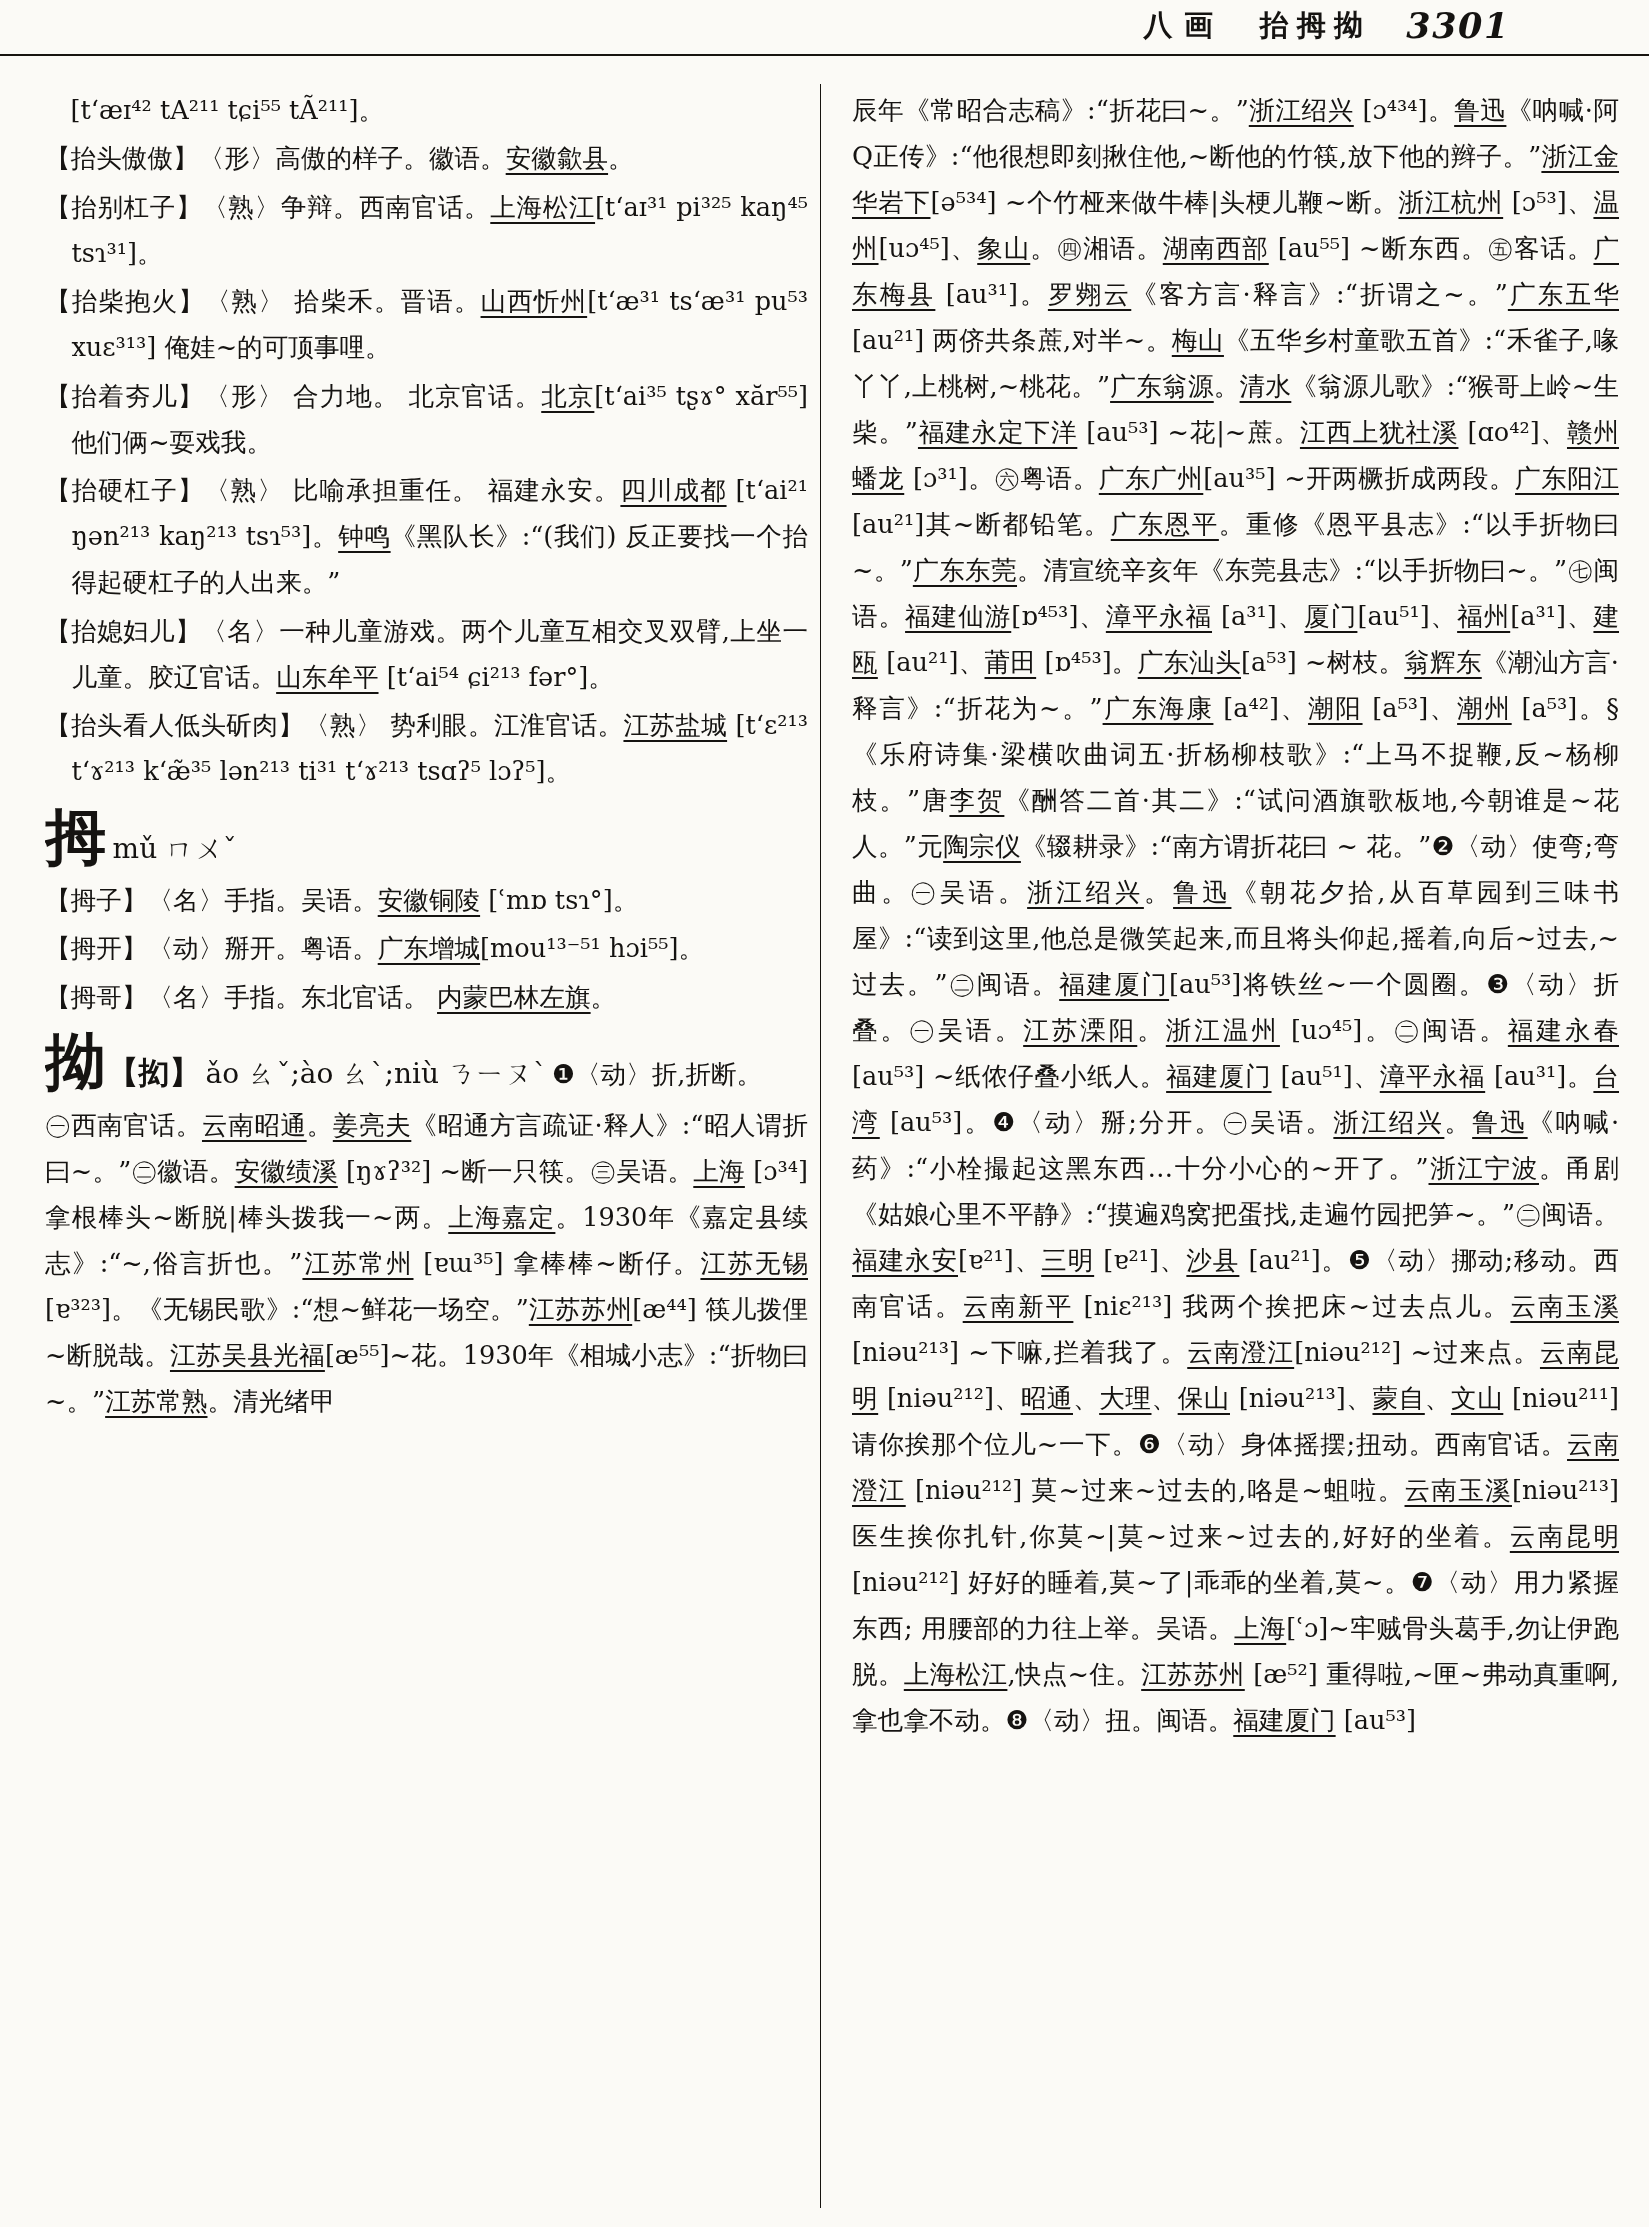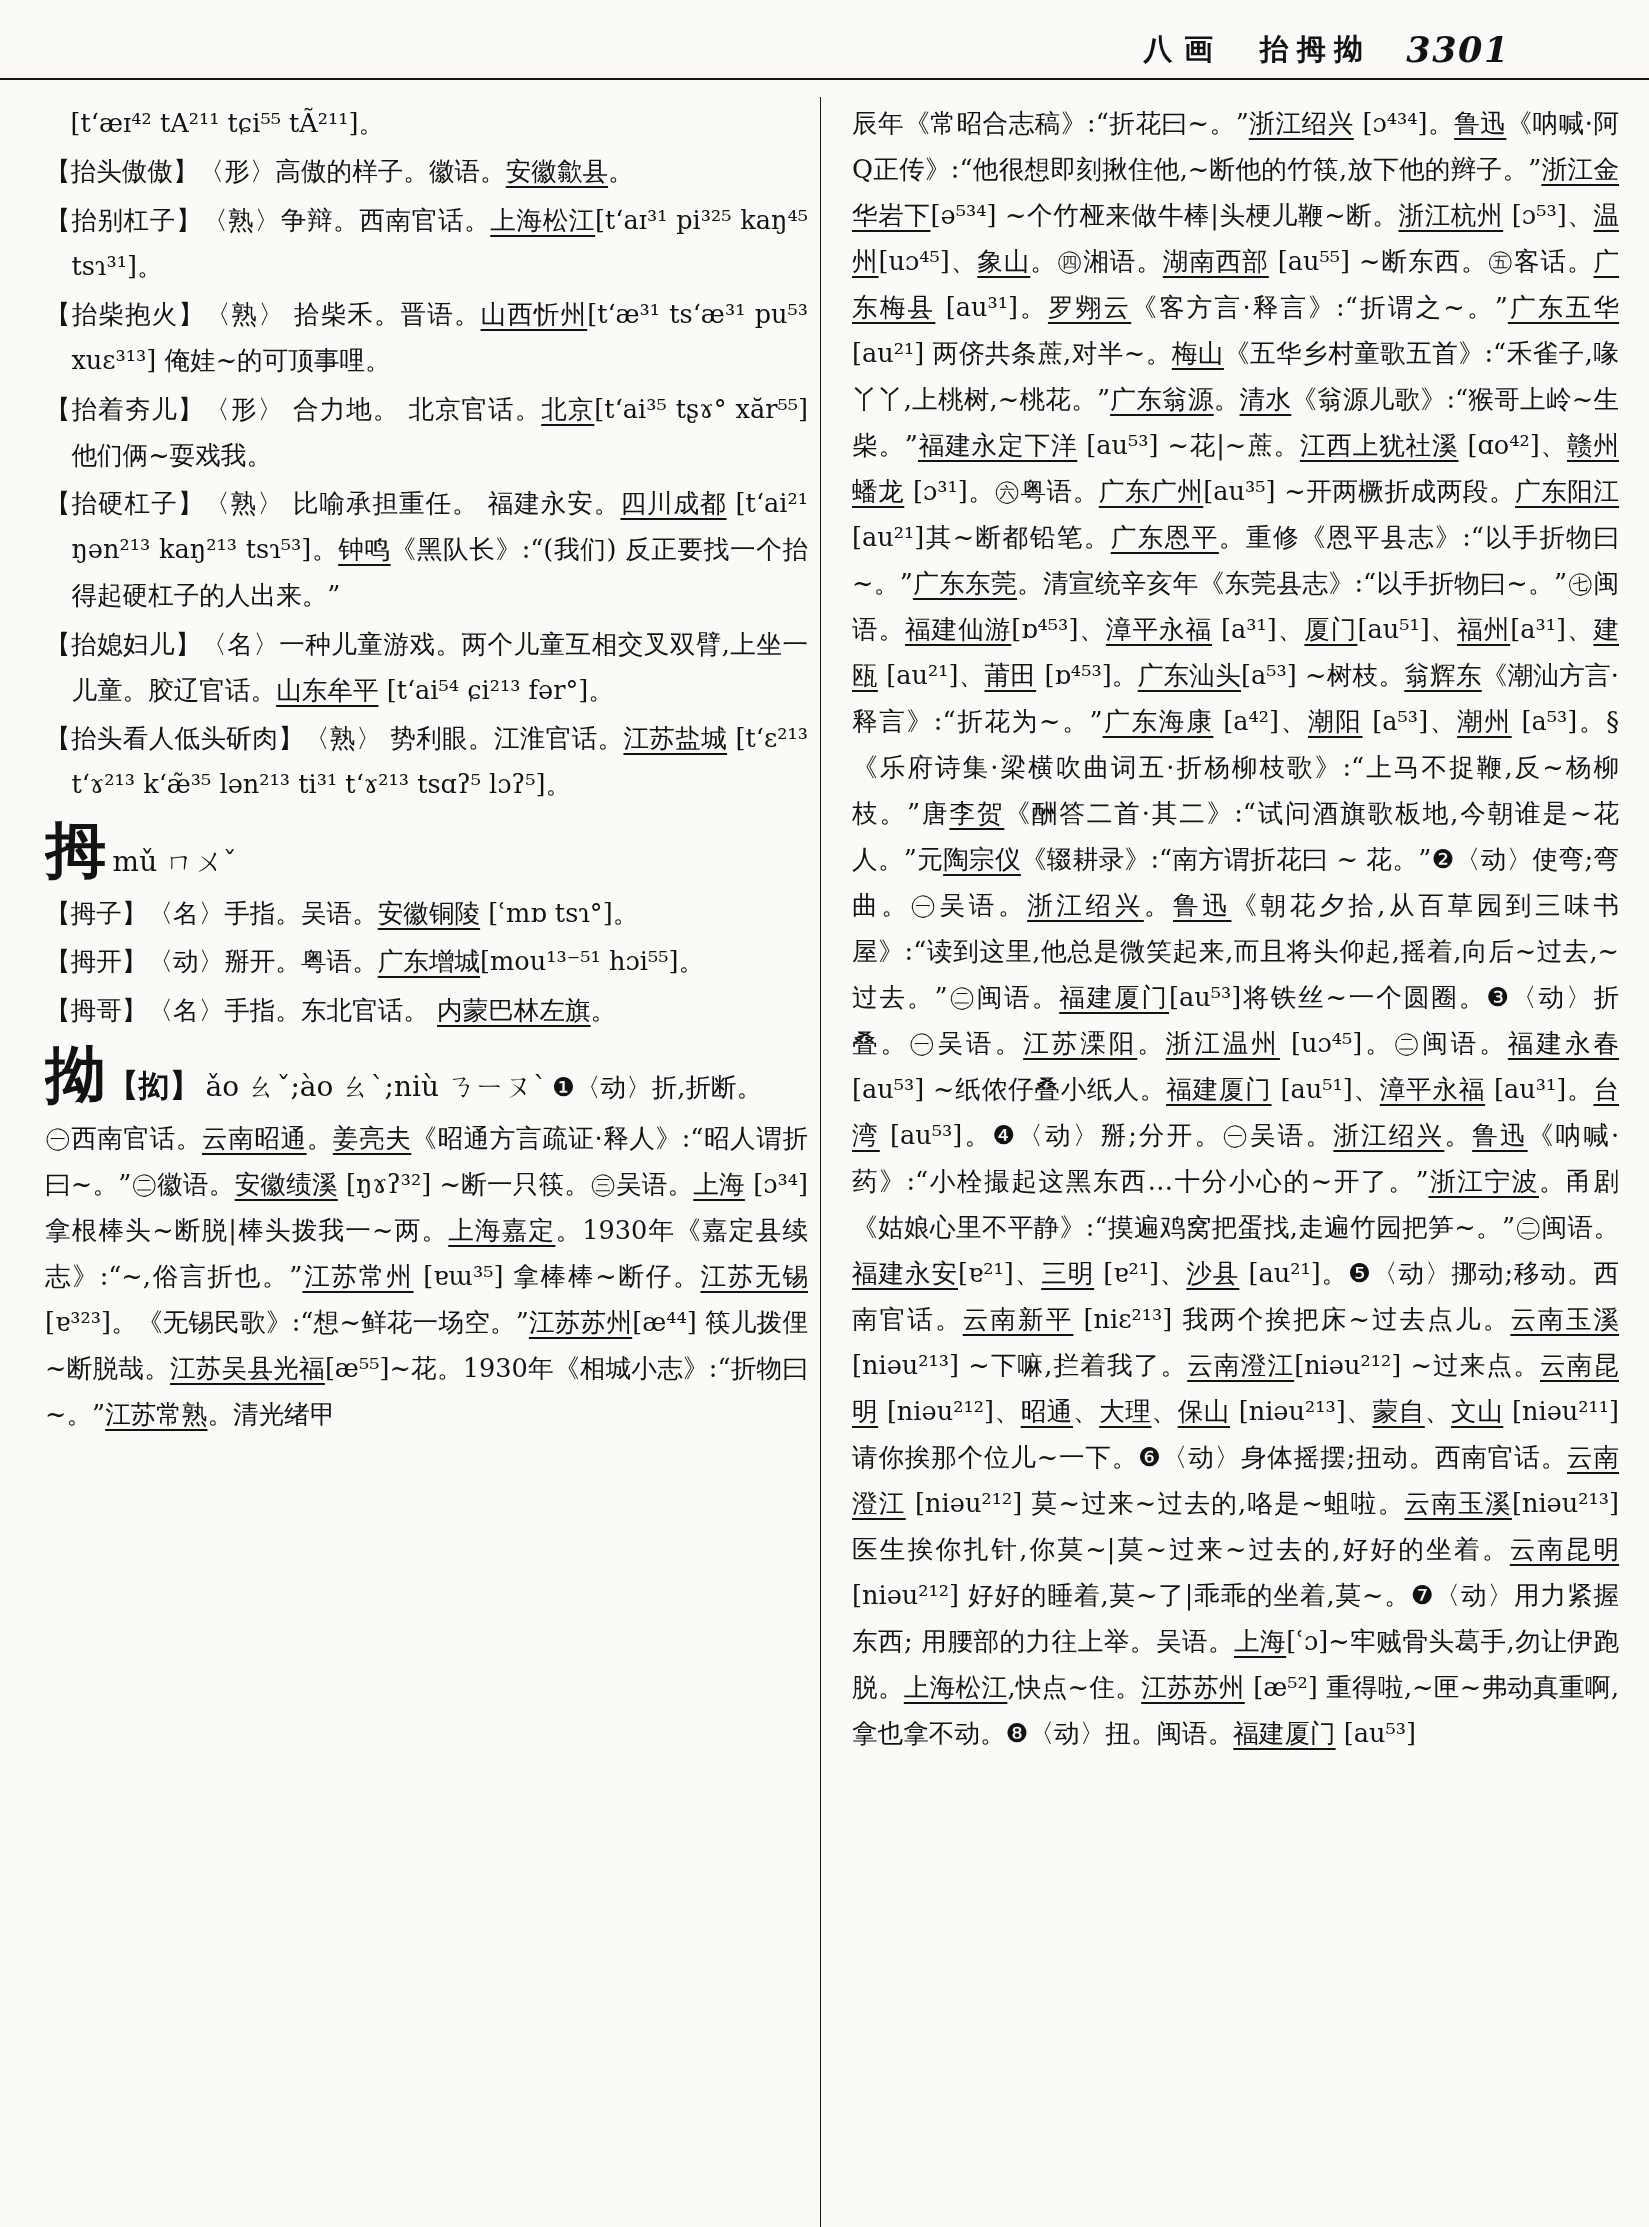--- a/index.html
+++ b/index.html
@@ -5,36 +5,36 @@
   html,body{margin:0;padding:0;}
   .page{
     position:relative;
     width:1650px;height:2227px;
     background:#fbfaf6;
     color:#151311;
     font-family:"DejaVu Serif","Liberation Serif",serif;
     overflow:hidden;
   }
   .header{
-    height:80px;
+    height:56px;
     display:flex;
     align-items:flex-end;
     justify-content:flex-end;
     padding:0 140px 8.2px 0;
     box-sizing:border-box;
     border-bottom:2.5px solid #17140f;
     gap:35px;
   }
   .header .sect{font-size:29px;font-weight:bold;letter-spacing:11.5px;}
   .header .chars{font-size:29px;font-weight:bold;letter-spacing:8.2px;}
   .header .pageno{font-size:35px;font-weight:bold;font-style:italic;letter-spacing:1.6px;}
   .columns{
     display:flex;
     height:2152px;
-    padding:17px 31px 0 45px;
+    padding:28px 31px 0 45px;
     box-sizing:border-box;
   }
   .col{
     font-size:25.6px;
     line-height:46px;
     text-align:justify;
     overflow:hidden;
   }
   .col-left{width:763px;}
   .col-right{

